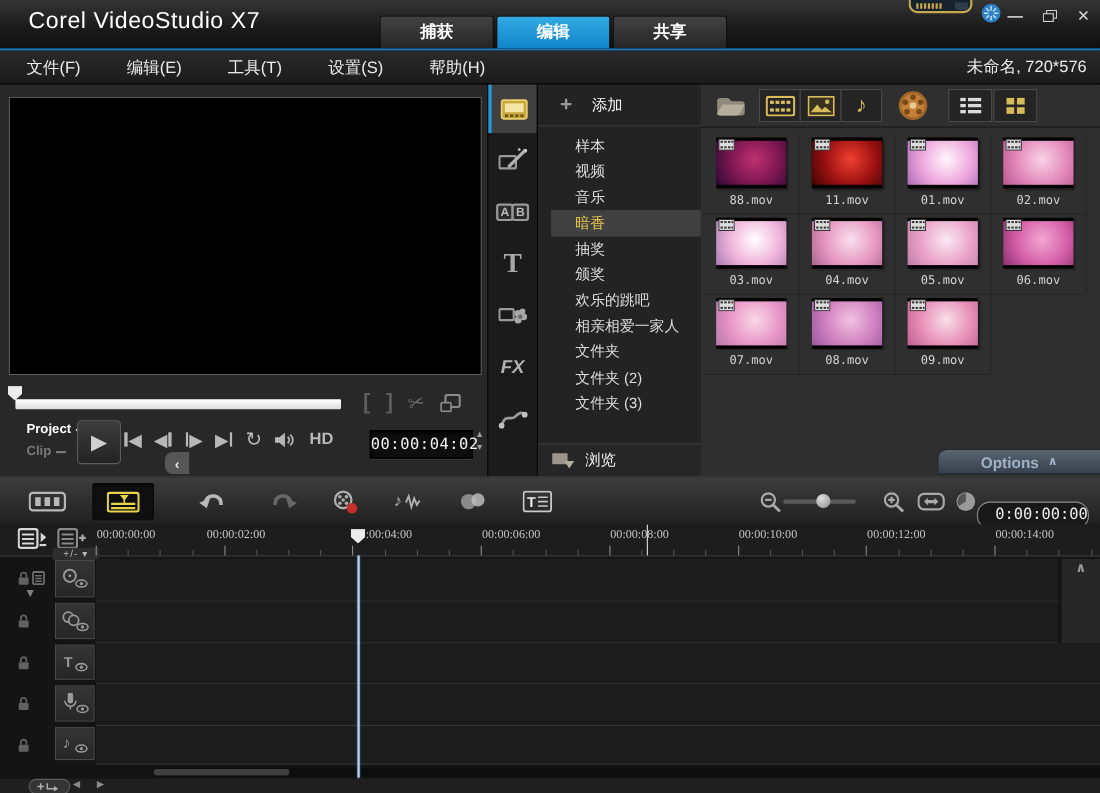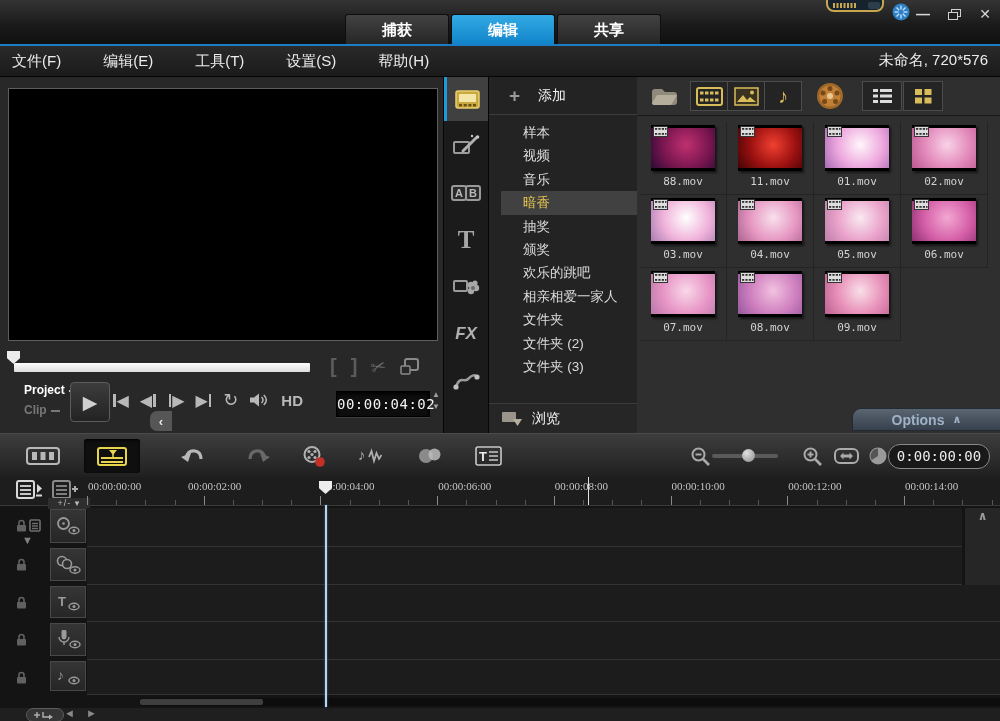--- a/index.html
+++ b/index.html
@@ -21,21 +21,21 @@
   .winbtn{width:18px;height:18px;display:flex;align-items:center;justify-content:center;
     color:#d6d6d6;font-size:14px;font-weight:bold}
   #device-widget{position:absolute;left:826px;top:0}
   #help-globe{position:absolute;left:892px;top:3px}
 
   
   #menubar{position:absolute;left:0;top:46px;width:1000px;height:30px;
     background:linear-gradient(#2a2a2a,#1b1b1b);border-bottom:1px solid #050505;
     display:flex;align-items:center}
   .menu-item{color:#ececec;font-size:15px;margin-left:42px}
-  .menu-item:first-child{margin-left:12px}
+  .menu-item:first-child{margin-left:24px}
   #project-info{position:absolute;right:12px;top:5px;font-size:15px;color:#ececec}
 
   
   #main{position:absolute;left:0;top:77px;width:1000px;height:356px;background:#282828}
 
   #preview-screen{position:absolute;left:8px;top:11px;width:428px;height:251px;background:#000;border:1px solid #5e5e5e}
   .pentagon{width:13px;height:13px;background:#ececec;
     clip-path:polygon(0 0,100% 0,100% 55%,50% 100%,0 55%);box-shadow:0 0 2px #000}
   #scrub-marker{position:absolute;left:7px;top:274px}
   #scrub-bar{position:absolute;left:14px;top:286px;width:296px;height:9px;border-radius:1px;
@@ -113,23 +113,23 @@
     background:linear-gradient(#3d3d3d,#1f1f1f);border-top:1px solid #4a4a4a}
   .tlb{position:absolute;top:7px;width:40px;height:30px;display:flex;align-items:center;justify-content:center}
   #btn-storyboard{left:14px;width:58px}
   #btn-timeline{left:84px;top:5px;width:56px;height:34px;background:#0f0f0f;border-radius:3px;box-shadow:inset 0 1px 3px #000}
   #btn-undo{left:173px}  #btn-redo{left:238px}  #btn-record{left:294px}
   #btn-mixer{left:352px} #btn-automusic{left:410px} #btn-subtitle{left:468px}
   #btn-zoomout{left:680px} #btn-zoomin{left:792px} #btn-fit{left:826px} #btn-clock{left:858px}
   #zoom-slider{position:absolute;left:712px;top:20px;width:66px;height:4px;background:#5a5a5a;border-radius:2px}
   #zoom-handle{position:absolute;left:30px;top:-5px;width:13px;height:13px;border-radius:50%;
     background:radial-gradient(circle at 35% 30%,#e0e0e0,#8a8a8a)}
-  #tl-timecode{position:absolute;left:888px;top:10px;width:100px;height:23px;background:#191919;
+  #tl-timecode{position:absolute;left:888px;top:22px;width:100px;height:23px;background:#191919;
     border:1px solid #8a8a8a;border-radius:12px;font-family:"DejaVu Sans Mono",monospace;
-    font-size:14px;color:#ededed;text-align:center;line-height:23px}
+    font-size:14px;color:#ededed;text-align:right;line-height:23px}
 
   
   #tl{position:absolute;left:0;top:477px;width:1000px;height:244px;background:#141414}
   #ruler{position:absolute;left:0;top:0;width:1000px;height:28px;background:#1d1d1d;border-bottom:1px solid #3a3a3a}
   .rlabel{position:absolute;top:3px;font-size:11px;color:#c4c4c4;font-family:Liberation Serif, serif;white-space:nowrap}
   .tick{position:absolute;bottom:0;width:1px;background:#555}
   .tick.major{background:#8a8a8a}
   #ruler-cursor{position:absolute;left:588px;top:0;width:1px;height:28px;background:#e2e2e2}
   #tm-btn{position:absolute;left:16px;top:3px}
   #addtrack-btn{position:absolute;left:52px;top:3px}
@@ -150,20 +150,21 @@
   #tl-bottombar{position:absolute;left:0;top:203px;width:1000px;height:13px;background:#1f1f1f}
   #ripple-btn{position:absolute;left:26px;top:0px;width:36px;height:12px;background:#353535;border:1px solid #5c5c5c;
     border-radius:7px;display:flex;align-items:center;justify-content:center}
   #nav-left{position:absolute;left:64px;top:-1px;color:#8a8a8a;font-size:11px}
   #nav-right{position:absolute;left:86px;top:-1px;color:#8a8a8a;font-size:11px}
 </style>
 </head>
 <body>
 
 <div id="titlebar">
+  <div id="logo">Corel VideoStudio X7</div>
   <div id="tabs">
       <div class="tab">捕获</div>
       <div class="tab active">编辑</div>
       <div class="tab">共享</div>
     </div>
   <span id="device-widget" class="ico">
       <svg width="66" height="14">
         <rect x="1" y="-8" width="56" height="19" rx="7" fill="#16222e" stroke="#c8a84e" stroke-width="2"></rect>
         <g fill="#caa850">
           <rect x="7" y="3" width="2" height="5"></rect>

